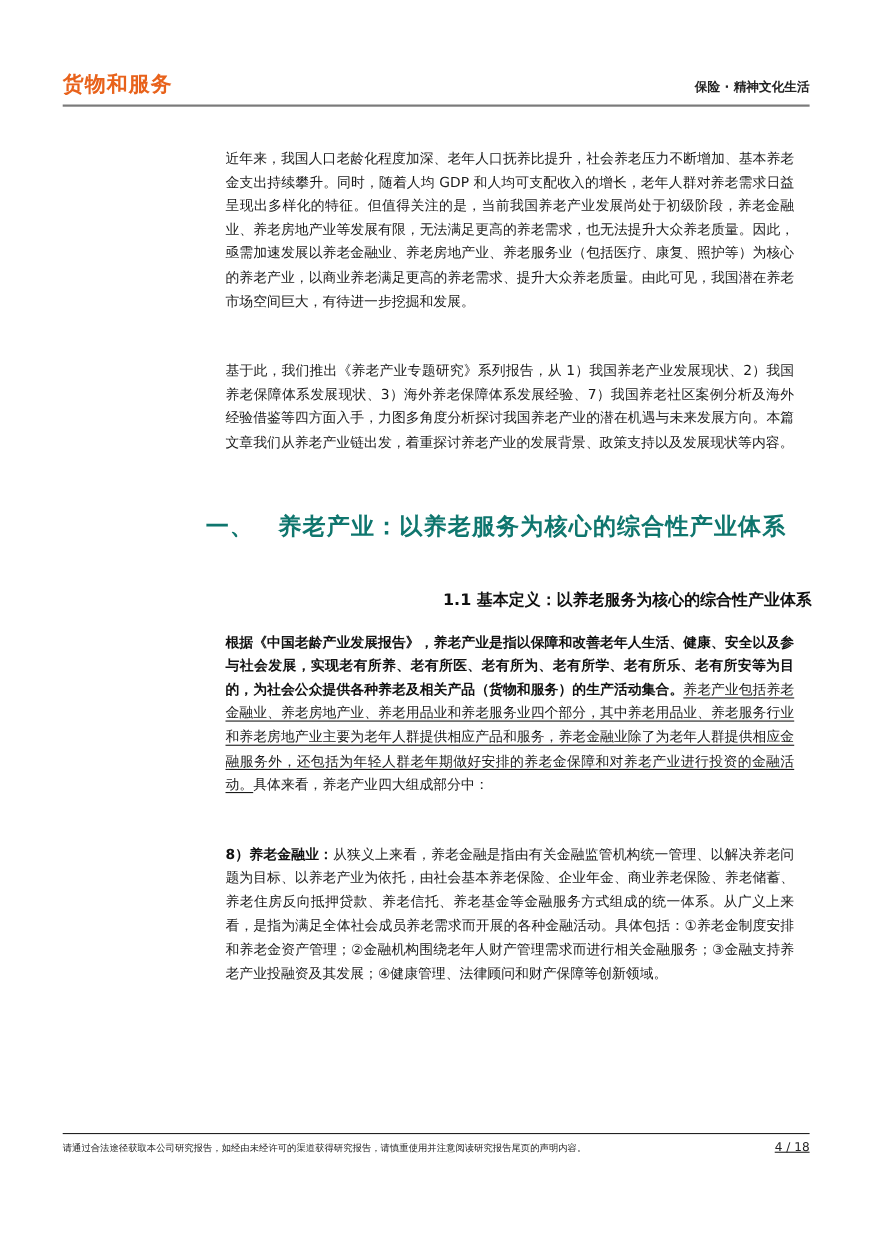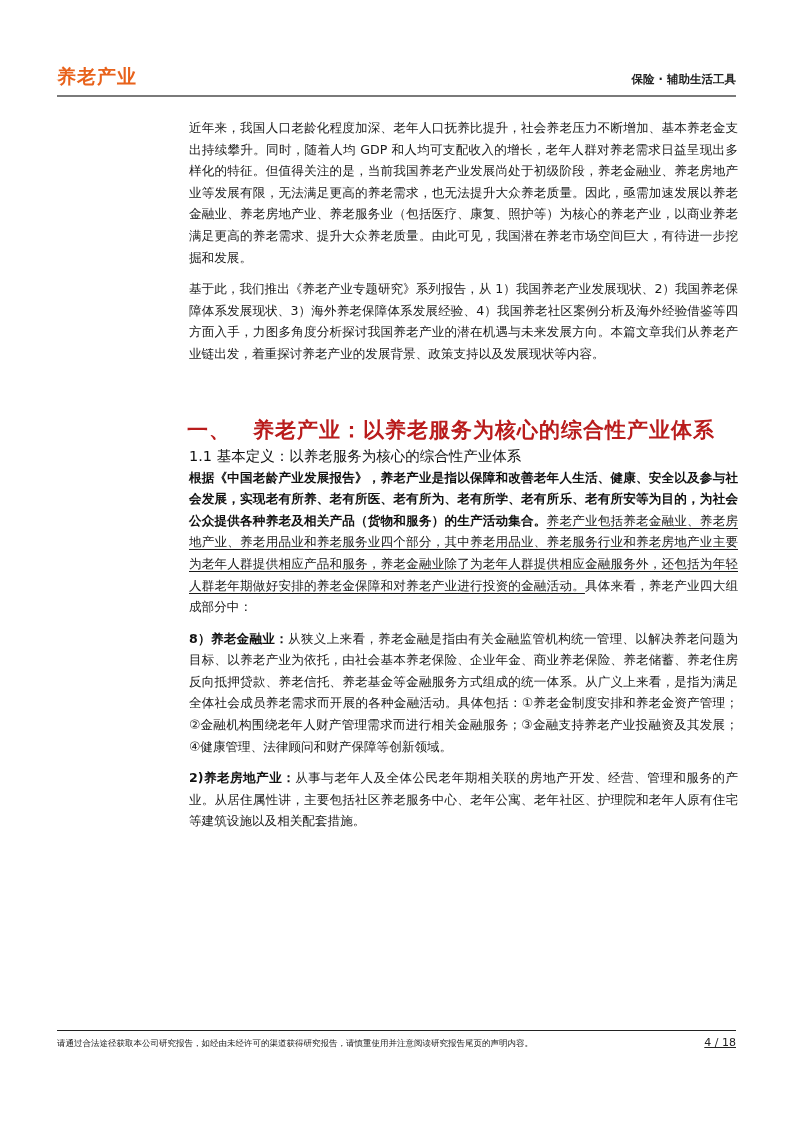--- a/index.html
+++ b/index.html
@@ -47,43 +47,45 @@
       height: 2px;
       background: #7a7a7a;
     }
     .content {
       position: absolute;
       left: 189px;
       top: 117px;
       width: 549px;
     }
     p {
-      margin: 0;
+      margin: 16px;
       font-size: 12.6px;
       line-height: 21.6px;
       text-align: justify;
       color: #1a1a1a;
     }
     .para-gap { height: 10px; }
     .h1 {
       margin: 50px 0 0 -2px;
       font-size: 21px;
       font-weight: bold;
-      color: #b91c1c;
+      color: #0f766e;
       letter-spacing: 1px;
       height: 30px;
       line-height: 30px;
     }
     .h1 .num { margin-right: 22px; }
     .h2 {
+      margin-top: 42px;
       font-size: 14.5px;
-      font-weight: normal;
+      font-weight: bold;
       color: #111;
       height: 22px;
       line-height: 22px;
+      text-align: right;
     }
     .bold { font-weight: bold; color: #111; }
     .ul {
       text-decoration: underline;
       text-decoration-thickness: 1px;
       text-underline-offset: 3px;
     }
     .footer-rule {
       position: absolute;
       left: 57px;
@@ -105,43 +107,42 @@
       top: 1036px;
       font-size: 11px;
       color: #222;
       text-decoration: underline;
     }
   </style>
 </head>
 <body>
 
 <div class="header">
-  <div class="brand">养老产业</div>
-  <div class="report-type">保险 · 辅助生活工具</div>
+  <div class="brand">货物和服务</div>
+  <div class="report-type">保险 · 精神文化生活</div>
 </div>
 <div class="header-rule"></div>
 
 <div class="content">
   <p>近年来，我国人口老龄化程度加深、老年人口抚养比提升，社会养老压力不断增加、基本养老金支出持续攀升。同时，随着人均 GDP 和人均可支配收入的增长，老年人群对养老需求日益呈现出多样化的特征。但值得关注的是，当前我国养老产业发展尚处于初级阶段，养老金融业、养老房地产业等发展有限，无法满足更高的养老需求，也无法提升大众养老质量。因此，亟需加速发展以养老金融业、养老房地产业、养老服务业（包括医疗、康复、照护等）为核心的养老产业，以商业养老满足更高的养老需求、提升大众养老质量。由此可见，我国潜在养老市场空间巨大，有待进一步挖掘和发展。</p>
   <div class="para-gap"></div>
-  <p>基于此，我们推出《养老产业专题研究》系列报告，从 1）我国养老产业发展现状、2）我国养老保障体系发展现状、3）海外养老保障体系发展经验、4）我国养老社区案例分析及海外经验借鉴等四方面入手，力图多角度分析探讨我国养老产业的潜在机遇与未来发展方向。本篇文章我们从养老产业链出发，着重探讨养老产业的发展背景、政策支持以及发展现状等内容。</p>
+  <p>基于此，我们推出《养老产业专题研究》系列报告，从 1）我国养老产业发展现状、2）我国养老保障体系发展现状、3）海外养老保障体系发展经验、7）我国养老社区案例分析及海外经验借鉴等四方面入手，力图多角度分析探讨我国养老产业的潜在机遇与未来发展方向。本篇文章我们从养老产业链出发，着重探讨养老产业的发展背景、政策支持以及发展现状等内容。</p>
 
   <div class="h1">
     <span class="num">一、</span><span>养老产业：以养老服务为核心的综合性产业体系</span>
   </div>
 
   <div class="h2">1.1 基本定义：以养老服务为核心的综合性产业体系</div>
 
   <p><span class="bold">根据《中国老龄产业发展报告》，养老产业是指以保障和改善老年人生活、健康、安全以及参与社会发展，实现老有所养、老有所医、老有所为、老有所学、老有所乐、老有所安等为目的，为社会公众提供各种养老及相关产品（货物和服务）的生产活动集合。</span><span class="ul">养老产业包括养老金融业、养老房地产业、养老用品业和养老服务业四个部分，其中养老用品业、养老服务行业和养老房地产业主要为老年人群提供相应产品和服务，养老金融业除了为老年人群提供相应金融服务外，还包括为年轻人群老年期做好安排的养老金保障和对养老产业进行投资的金融活动。</span><span>具体来看，养老产业四大组成部分中：</span></p>
   <div class="para-gap"></div>
 
   <p><span class="bold">8）养老金融业：</span><span>从狭义上来看，养老金融是指由有关金融监管机构统一管理、以解决养老问题为目标、以养老产业为依托，由社会基本养老保险、企业年金、商业养老保险、养老储蓄、养老住房反向抵押贷款、养老信托、养老基金等金融服务方式组成的统一体系。从广义上来看，是指为满足全体社会成员养老需求而开展的各种金融活动。具体包括：①养老金制度安排和养老金资产管理；②金融机构围绕老年人财产管理需求而进行相关金融服务；③金融支持养老产业投融资及其发展；④健康管理、法律顾问和财产保障等创新领域。</span></p>
   <div class="para-gap"></div>
 
-  <p><span class="bold">2)养老房地产业：</span><span>从事与老年人及全体公民老年期相关联的房地产开发、经营、管理和服务的产业。从居住属性讲，主要包括社区养老服务中心、老年公寓、老年社区、护理院和老年人原有住宅等建筑设施以及相关配套措施。</span></p>
   <div class="para-gap"></div>
 
   <div class="para-gap"></div>
 
 </div>
 
 <div class="footer-rule"></div>
 <div class="footer-text">请通过合法途径获取本公司研究报告，如经由未经许可的渠道获得研究报告，请慎重使用并注意阅读研究报告尾页的声明内容。</div>
 <div class="page-num">4 / 18</div>
 

